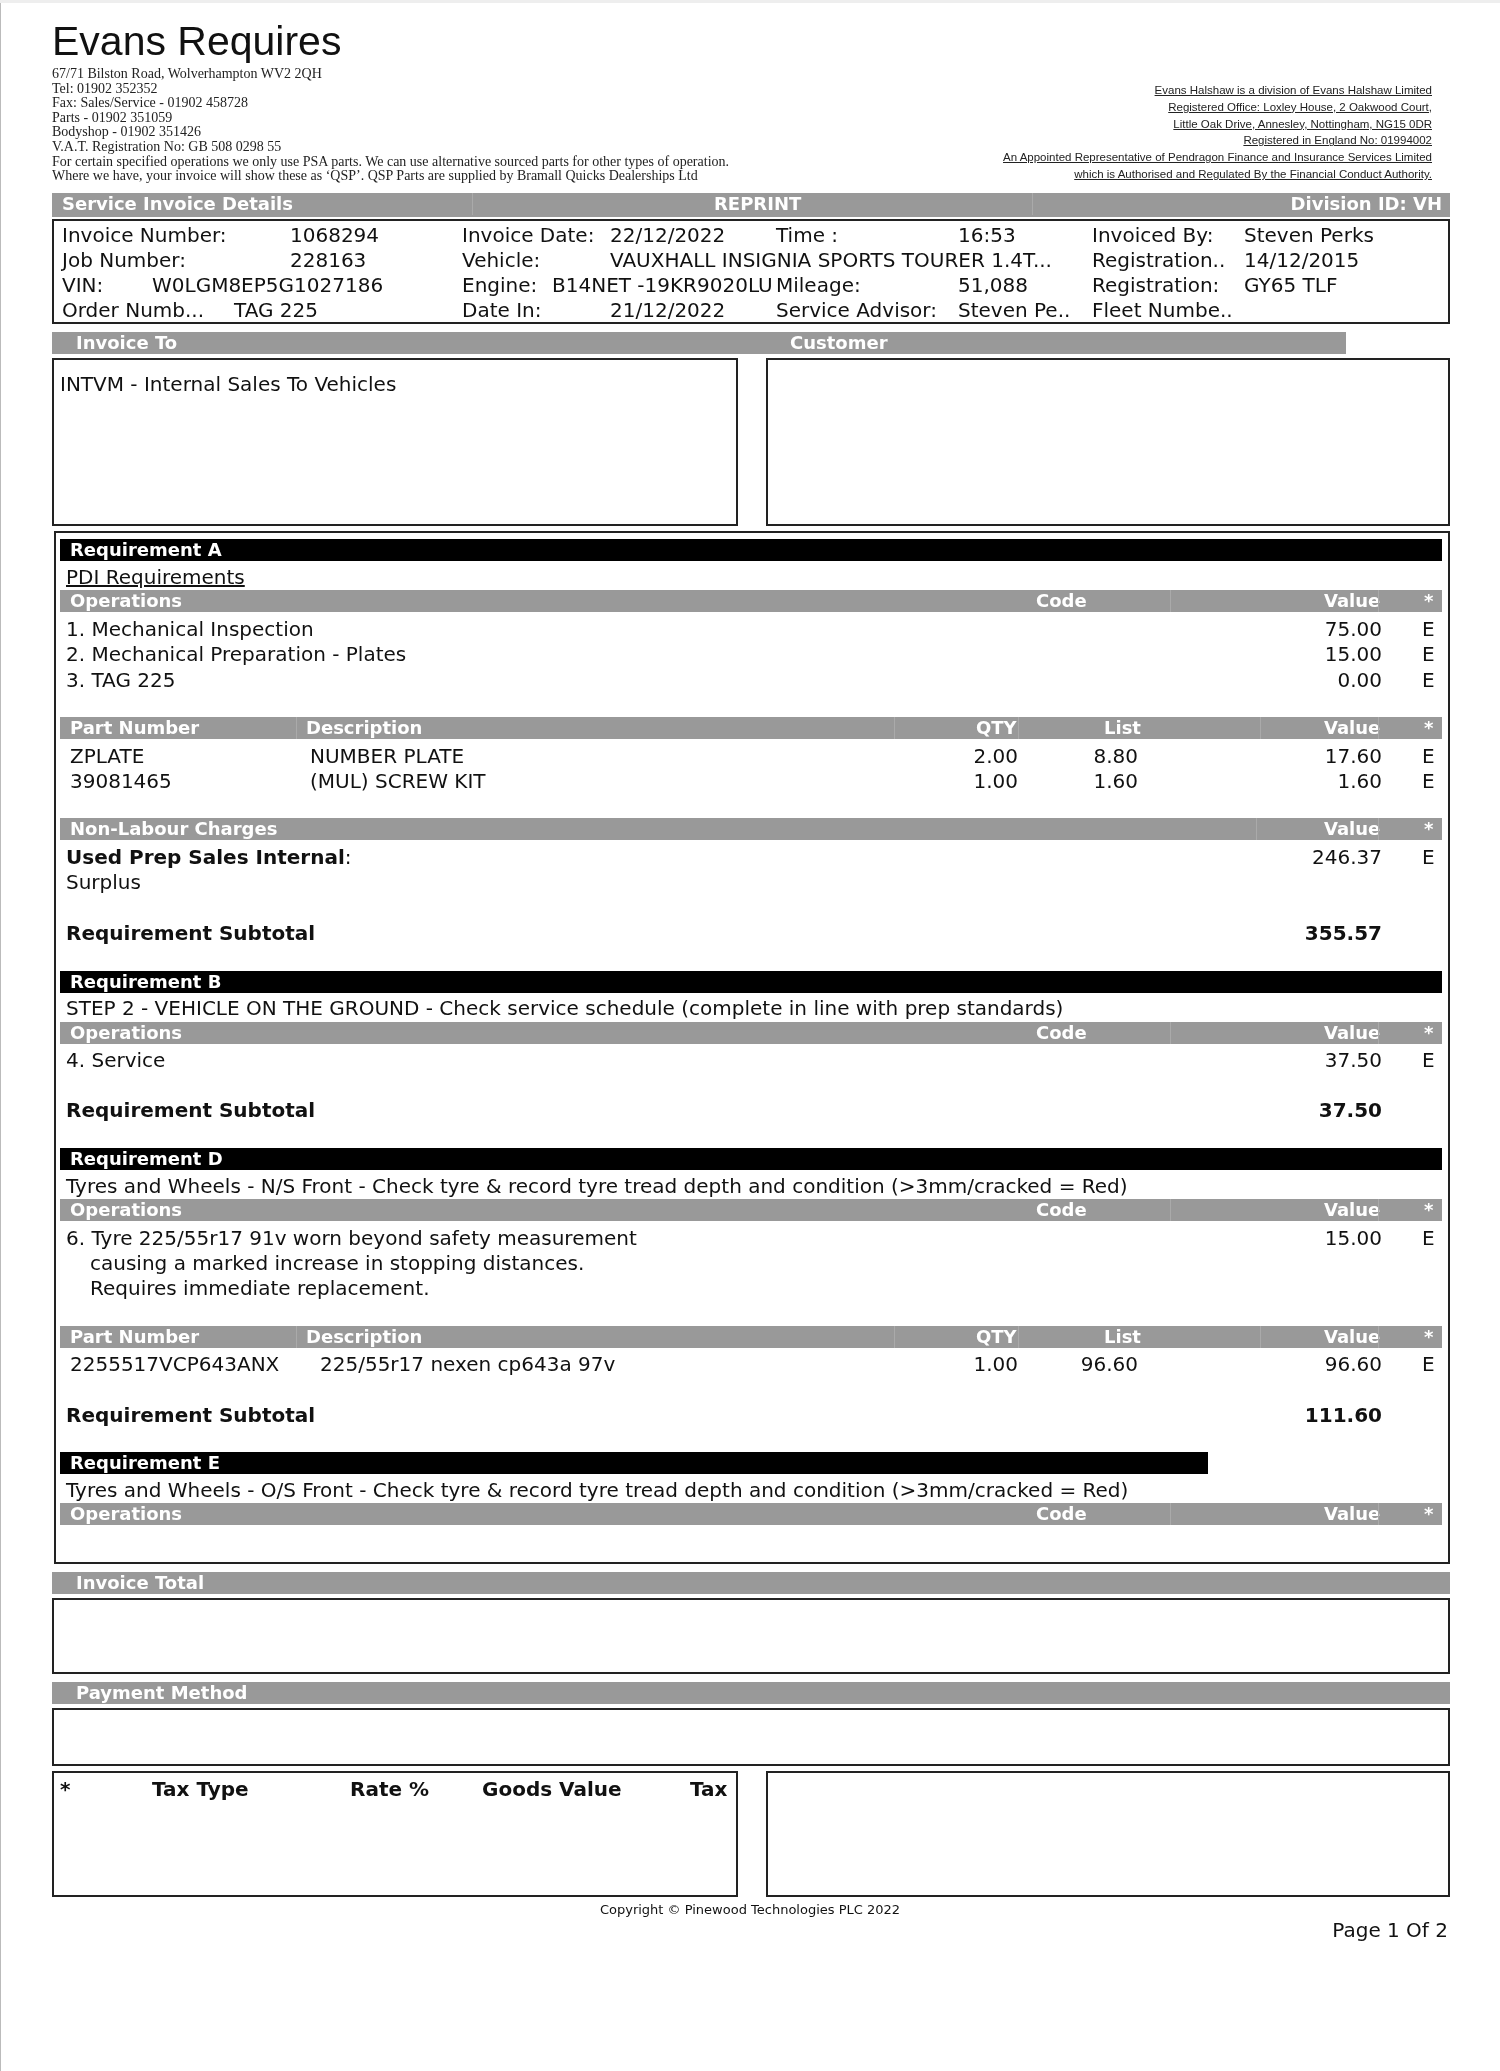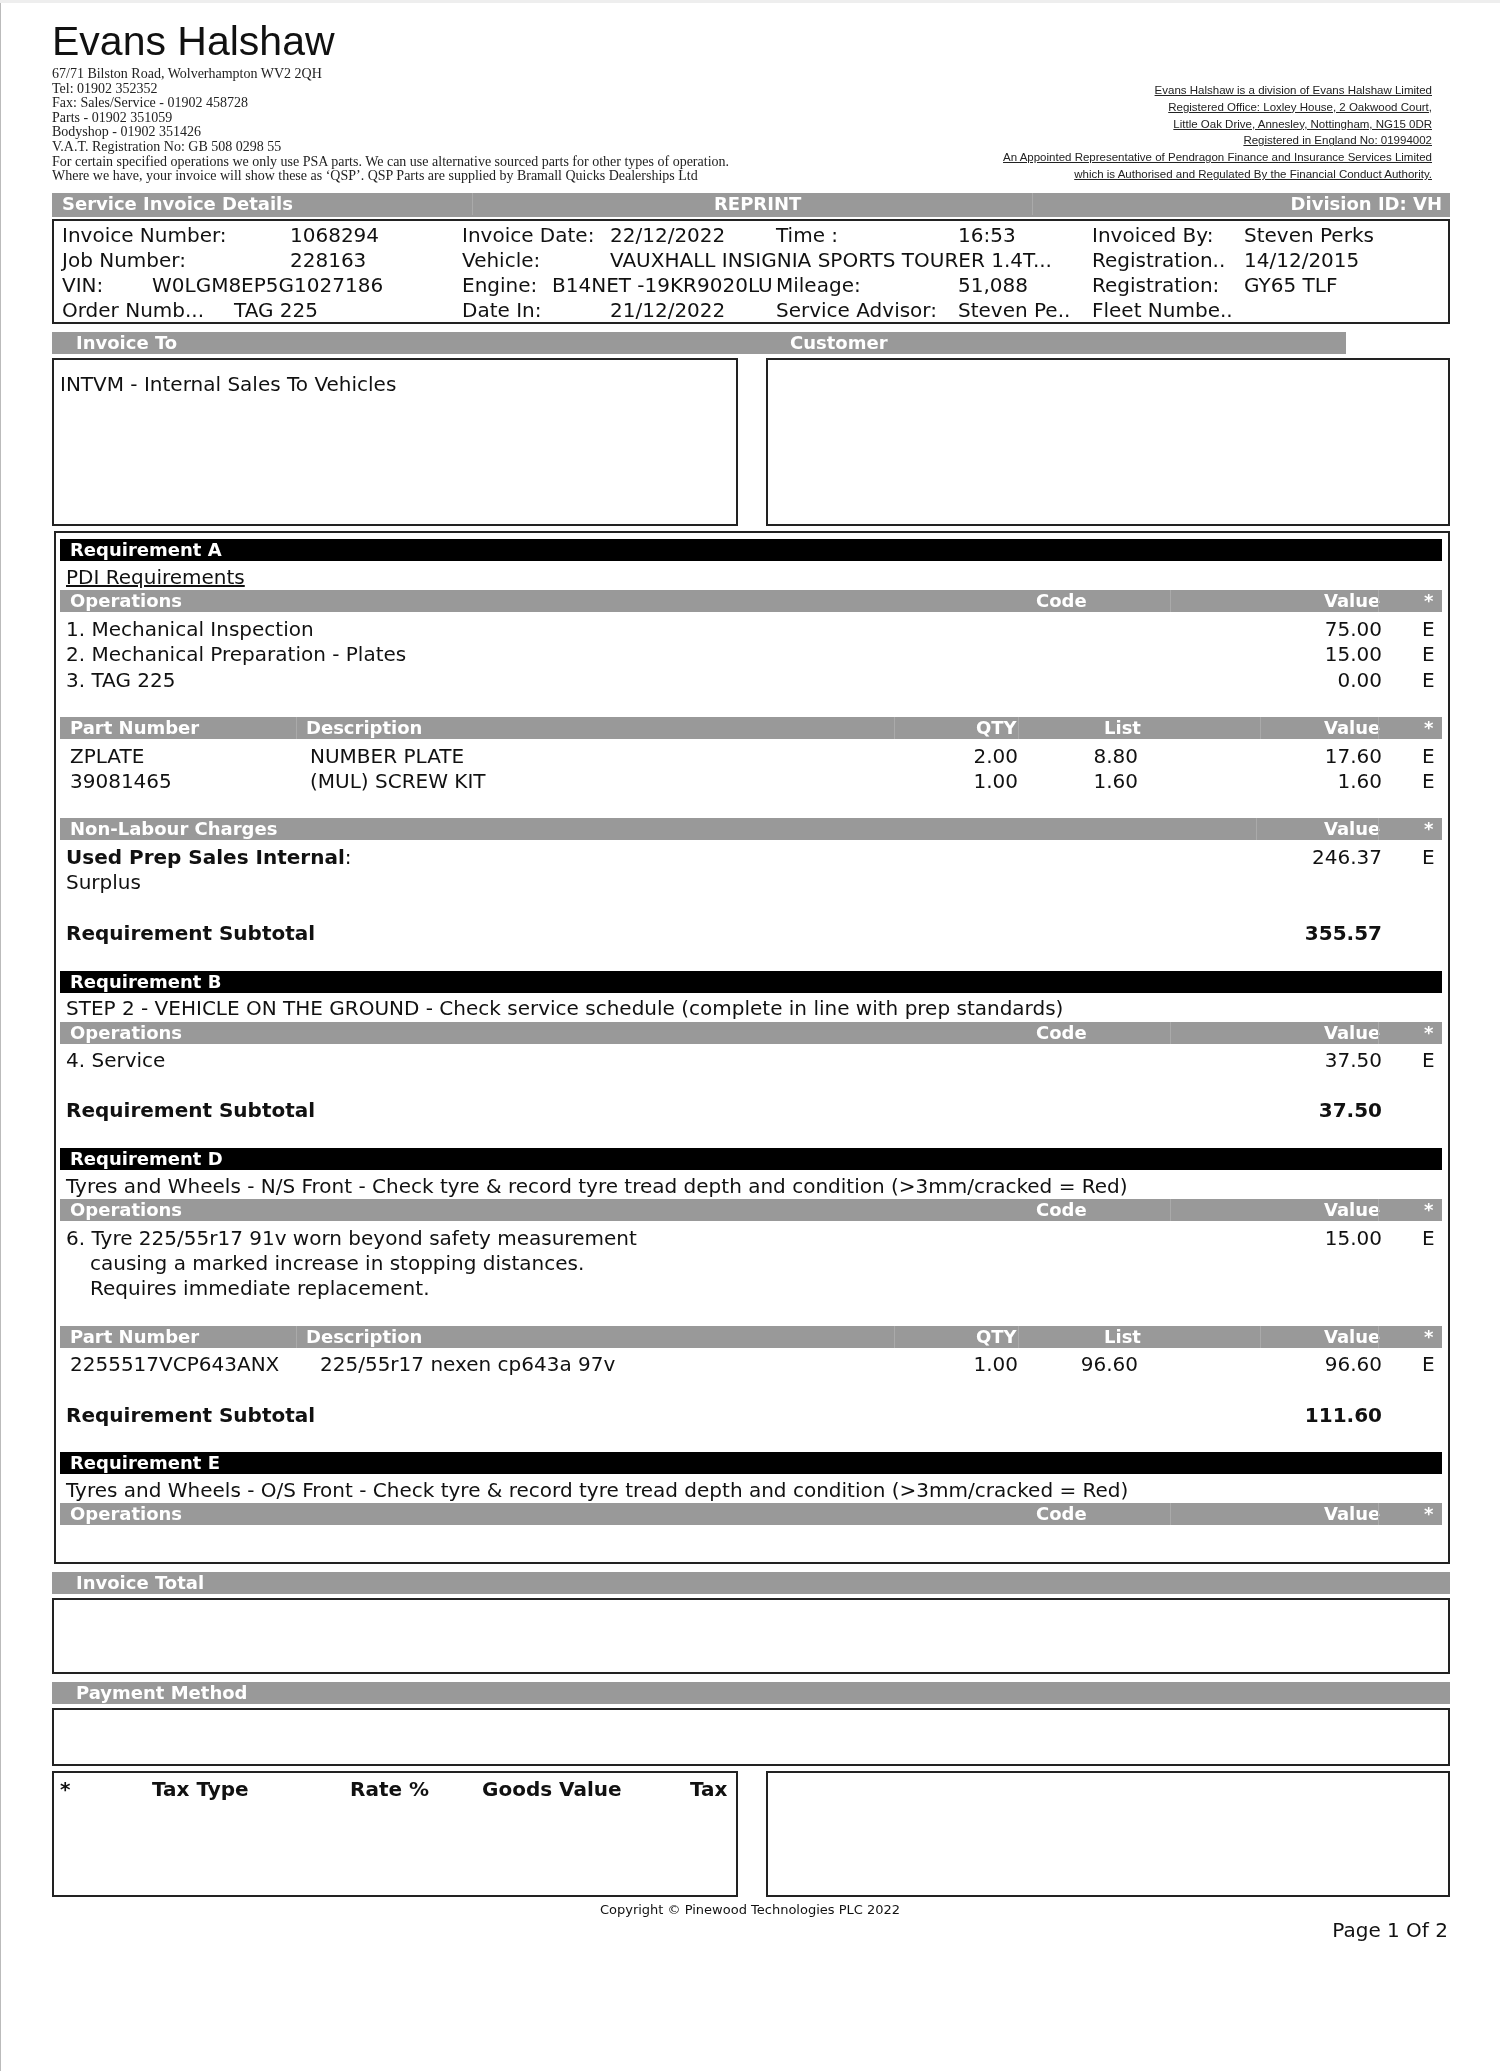--- a/index.html
+++ b/index.html
@@ -24,21 +24,21 @@
   .hw { color: #fff; font-weight: bold; font-size: 18px; position: absolute; top: 0; line-height: 22px; }
   .sep { position: absolute; top: 0; width: 1px; height: 22px; background: #aaa; }
   .small { font-size: 13px; }
 </style>
 </head>
 <body>
 
 <div class="page-edge"></div>
 <div class="page-edge-top"></div>
 
-<div class="abs brand">Evans Halshaw</div>
+<div class="abs brand">Evans Requires</div>
 <div class="abs addr">
   <div>67/71 Bilston Road, Wolverhampton WV2 2QH</div>
   <div>Tel: 01902 352352</div>
   <div>Fax: Sales/Service - 01902 458728</div>
   <div>Parts - 01902 351059</div>
   <div>Bodyshop - 01902 351426</div>
   <div>V.A.T. Registration No: GB 508 0298 55</div>
   <div>For certain specified operations we only use PSA parts. We can use alternative sourced parts for other types of operation.</div>
   <div>Where we have, your invoice will show these as ‘QSP’. QSP Parts are supplied by Bramall Quicks Dealerships Ltd</div>
 </div>
@@ -220,21 +220,21 @@
 </div>
 <div class="t" style="left:70px; top:1352px;">2255517VCP643ANX</div>
 <div class="t" style="left:320px; top:1352px;">225/55r17 nexen cp643a 97v</div>
 <div class="t r" style="right:482px; top:1352px;">1.00</div>
 <div class="t r" style="right:362px; top:1352px;">96.60</div>
 <div class="t r" style="right:118px; top:1352px;">96.60</div>
 <div class="t" style="left:1422px; top:1352px;">E</div>
 <div class="t b" style="left:66px; top:1403px;">Requirement Subtotal</div>
 <div class="t r b" style="right:118px; top:1403px;">111.60</div>
 
-<div class="blackbar" style="left:60px; top:1452px; width:1382px;">
+<div class="blackbar" style="left:60px; top:1452px; width:1148px;">
   <span>Requirement E</span>
 </div>
 <div class="t" style="left:66px; top:1478px;">Tyres and Wheels - O/S Front - Check tyre &amp; record tyre tread depth and condition (&gt;3mm/cracked = Red)</div>
 <div class="bar" style="left:60px; top:1503px; width:1382px;">
   <span class="hw" style="left:10px;">Operations</span>
   <span class="hw" style="left:976px;">Code</span>
   <span class="hw" style="left:1264px;">Value</span>
   <span class="hw" style="left:1364px;">*</span>
   <span class="sep" style="left:1110px;"></span>
     <span class="sep" style="left:1318px;"></span>

